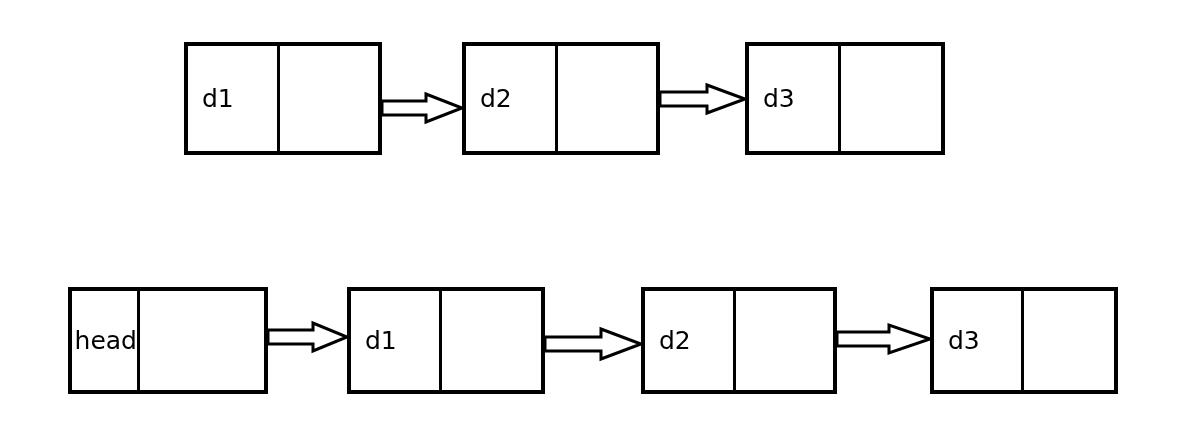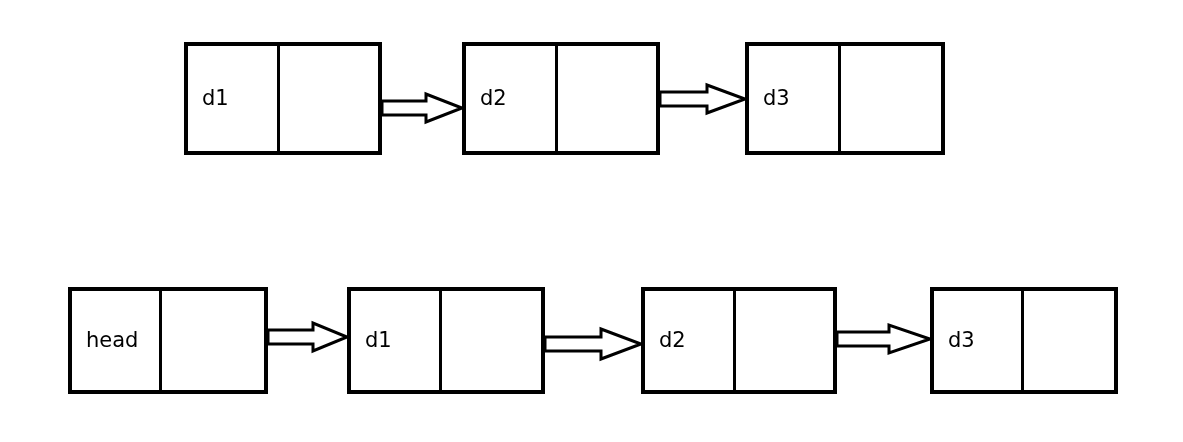--- a/index.html
+++ b/index.html
@@ -39,21 +39,21 @@
   }
   .node-cell.data-cell {
     border-right: 3px solid #000000;
     justify-content: flex-start;
   }
   .node-cell.ptr-cell {
     justify-content: center;
   }
   .node-label {
     font-family: "DejaVu Sans", sans-serif;
-    font-size: 21px;
+    font-size: 25px;
     color: #000000;
     line-height: 1;
     white-space: nowrap;
     padding-left: 14px;
     letter-spacing: 0px;
   }
   .arrow-wrap {
     position: absolute;
     pointer-events: none;
   }
@@ -100,21 +100,21 @@
         <span class="node-label">d3</span>
       </div>
       <div class="node-cell ptr-cell" style="flex:1;"></div>
     </div>
 
   </div>
 
   <div>
 
     <div class="node-box" style="left:68px; top:287px; width:200px; height:107px;">
-      <div class="node-cell data-cell" style="width:90px;">
+      <div class="node-cell data-cell" style="width:68px;justify-content:flex-end;">
         <span class="node-label">head</span>
       </div>
       <div class="node-cell ptr-cell" style="flex:1;"></div>
     </div>
 
     <div class="arrow-wrap" style="left:268px; top:322px; width:79px; height:30px;">
       <svg width="79" height="30" viewBox="0 0 79 30" aria-hidden="true">
         <path d="M 0,8 L 45,8 L 45,1 L 79,15 L 45,29 L 45,22 L 0,22 Z" fill="#ffffff" stroke="#000000" stroke-width="3" stroke-linejoin="miter"></path>
       </svg>
     </div>

